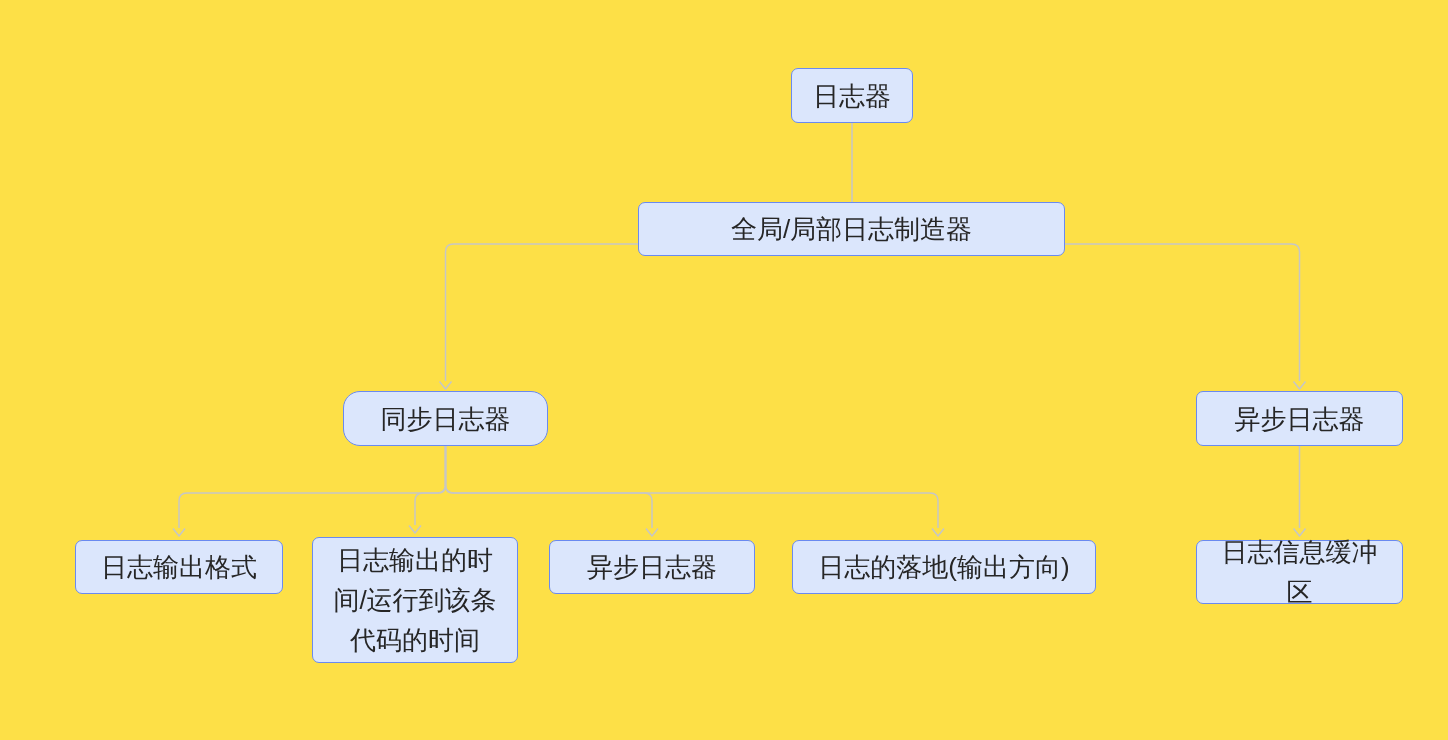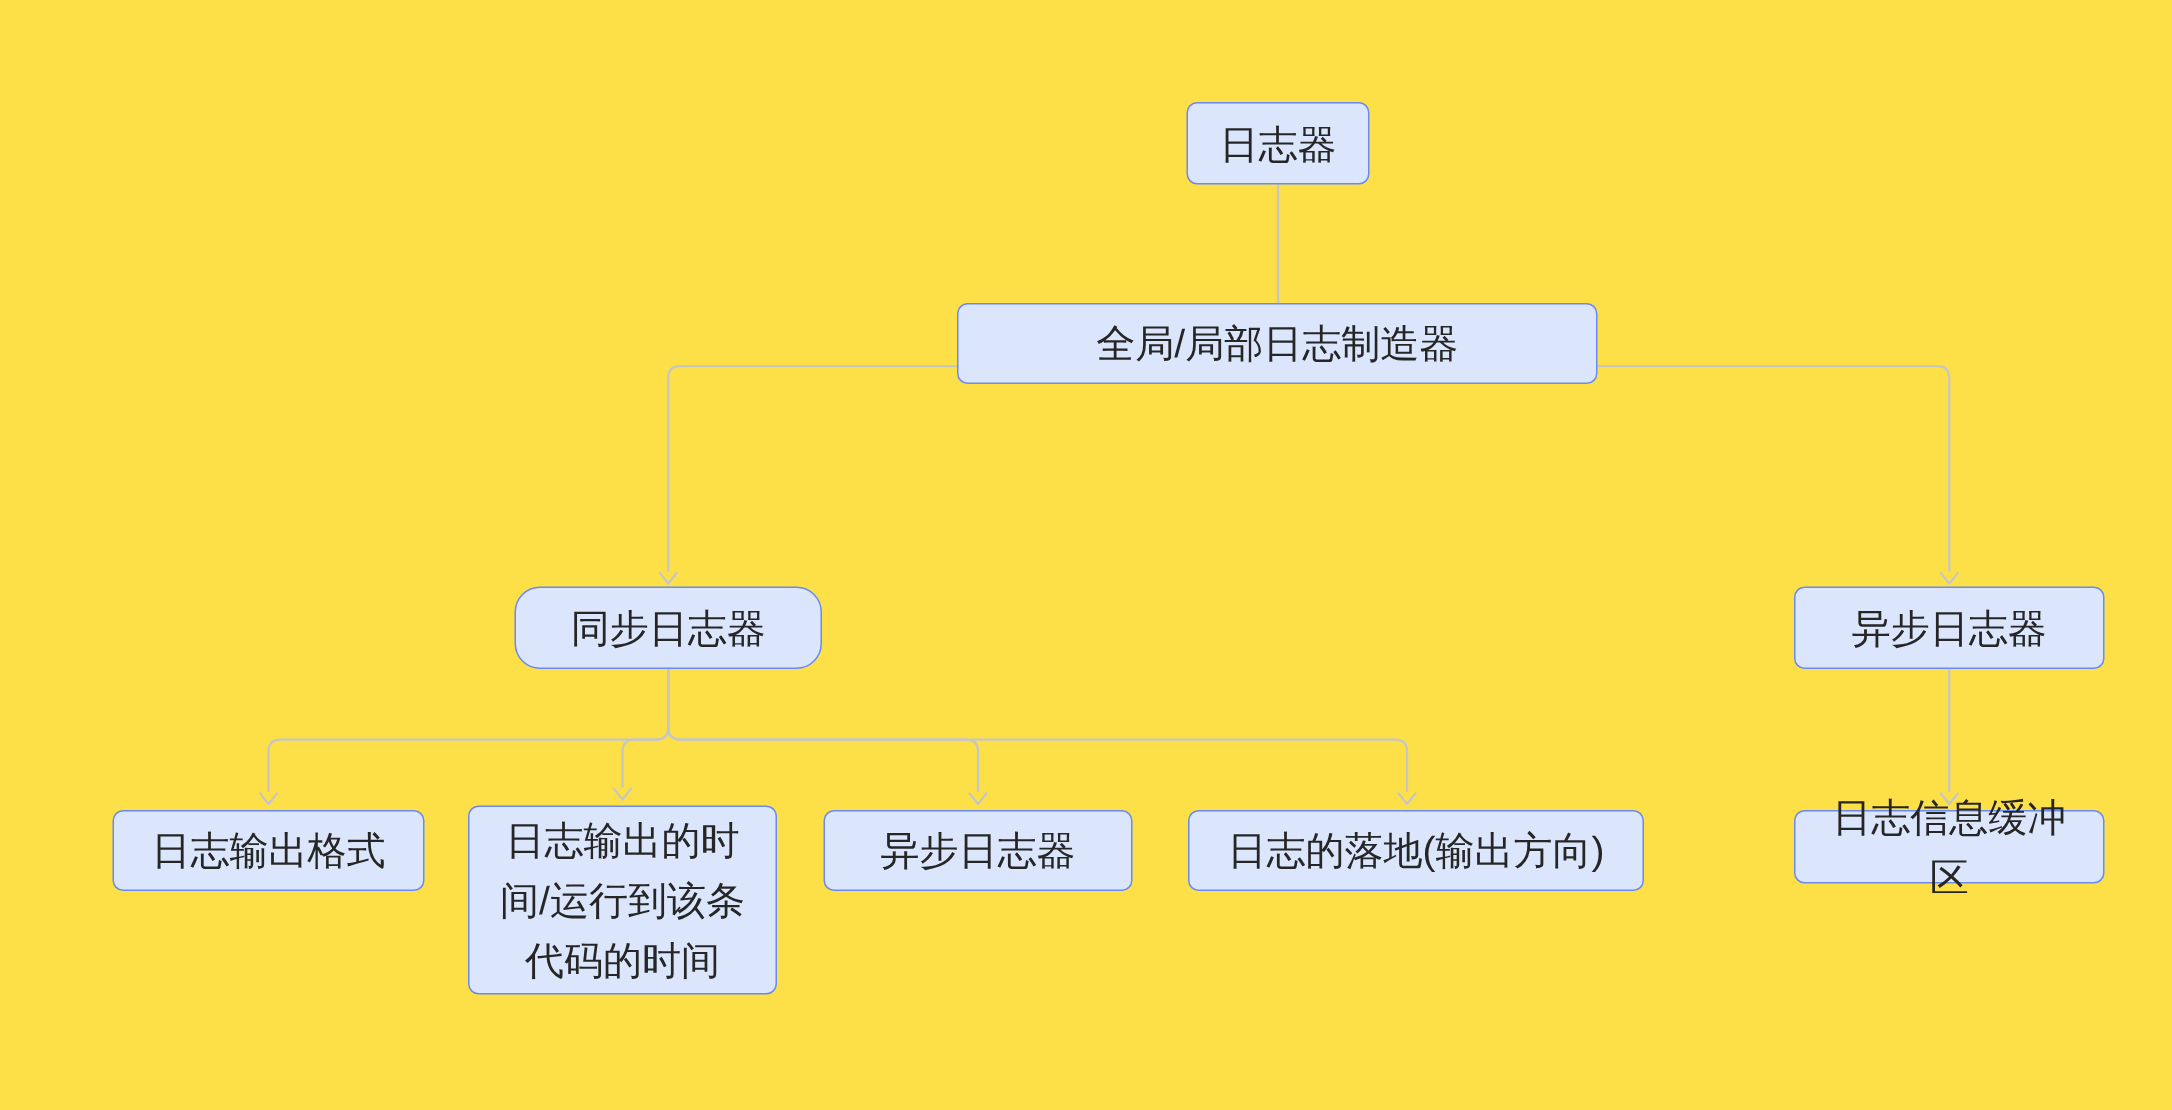--- a/index.html
+++ b/index.html
@@ -46,21 +46,21 @@
     cursor: default;
   }
   .node-logger       { left: 791px;  top: 68px;  width: 122px; height: 55px; }
   .node-log-maker    { left: 638px;  top: 202px; width: 427px; height: 54px; }
   .node-sync-logger  { left: 343px;  top: 391px; width: 205px; height: 55px; border-radius: 17px; }
   .node-async-logger { left: 1196px; top: 391px; width: 207px; height: 55px; }
   .node-output-format{ left: 75px;   top: 540px; width: 208px; height: 54px; }
   .node-output-time  { left: 312px;  top: 537px; width: 206px; height: 126px; }
   .node-log-level    { left: 549px;  top: 540px; width: 206px; height: 54px; }
   .node-log-sink     { left: 792px;  top: 540px; width: 304px; height: 54px; }
-  .node-msg-buffer   { left: 1196px; top: 540px; width: 207px; height: 49px; }
+  .node-msg-buffer   { left: 1196px; top: 540px; width: 207px; height: 64px; }
 </style>
 </head>
 <body>
 
 <div id="canvas">
 
   <svg id="edge-layer" viewBox="0 0 1448 740" xmlns="http://www.w3.org/2000/svg">
 
     <g>
       <path d="M852 123 L852 207"></path>

